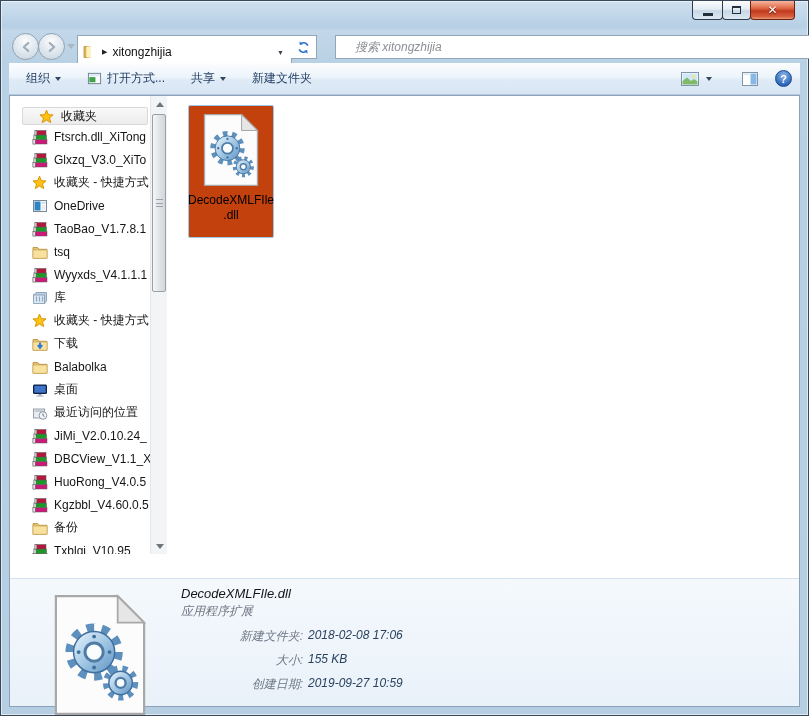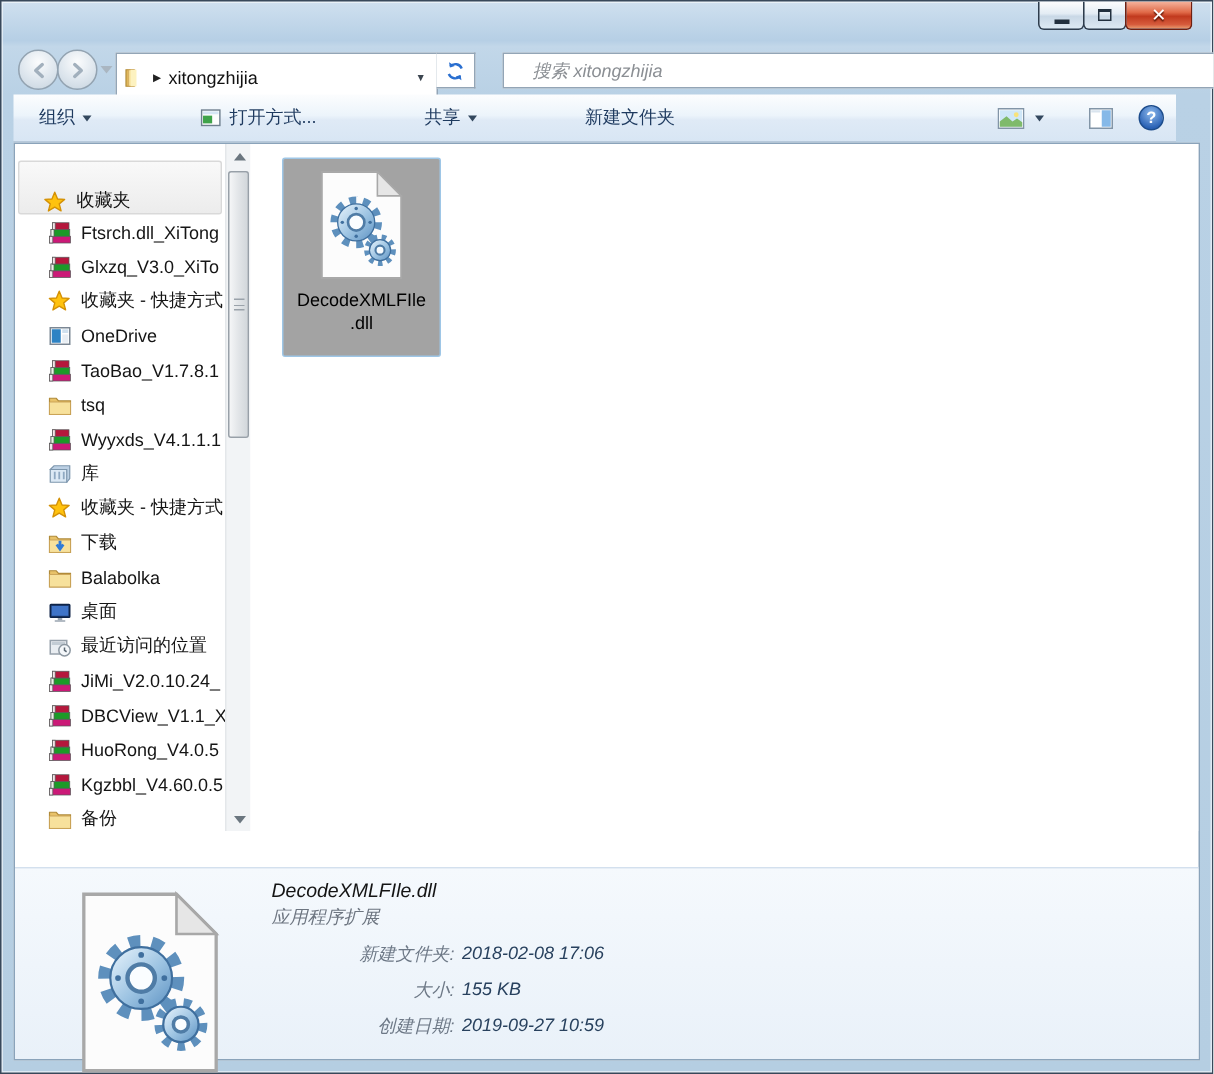--- a/index.html
+++ b/index.html
@@ -40,59 +40,59 @@
   .crumb-text { color:#111; }
   .addr-drop { margin-left:auto; font-size:7px; color:#3c4650; padding:2px 3px; }
   .refreshbtn { position:absolute; left:290px; top:4px; width:26px; height:24px; background:#fff;
     border:1px solid #93a5b6; border-left:none; display:flex; align-items:center; justify-content:center; cursor:pointer; }
   .searchbox { position:absolute; left:334px; top:4px; width:541px; height:24px; background:#fff;
     border:1px solid #93a5b6; display:flex; align-items:center; padding:0 19px; cursor:text; }
   .search-text { font-style:italic; color:#8b8f94; }
   .searchbox svg { margin-left:auto; }
 
   
-  .toolbar { position:absolute; left:8px; right:24px; top:62px; height:32px;
+  .toolbar { position:absolute; left:8px; right:8px; top:62px; height:32px;
     background:linear-gradient(180deg,#fcfdfe,#ecf4fb 45%,#dfeaf6 55%,#d8e6f4);
-    border-bottom:1px solid #b7c9db; display:flex; align-items:center; padding:0 8px; color:#1e3a5f;gap:46px; }
+    border-bottom:1px solid #b7c9db; display:flex; align-items:center; padding:0 8px; color:#1e3a5f; }
   .tbtn { display:flex; align-items:center; gap:5px; padding:5px 9px; border-radius:3px; cursor:pointer; white-space:nowrap; }
   .tbtn + .tbtn { margin-left:8px; }
   .tb-arrow { width:0; height:0; border-left:3.5px solid transparent; border-right:3.5px solid transparent; border-top:4px solid #33485e; }
   .tb-right { margin-left:auto; display:flex; align-items:center; gap:12px; }
   .helpbtn { width:17px; height:17px; border-radius:50%; border:1px solid #1c4c8c;
     background:radial-gradient(circle at 50% 30%,#8db9ec,#2a62b5 75%);
     color:#fff; font-weight:bold; font-size:11px; display:flex; align-items:center; justify-content:center; cursor:pointer; }
 
   
   .inner { position:absolute; left:8px; right:8px; top:94px; bottom:8px; border:1px solid #8aa3ba; background:#fff; }
   .content { position:absolute; left:0; right:0; top:0; bottom:152px; overflow:hidden; }
 
   
   .sidebar { position:absolute; left:0; top:0; bottom:0; width:140px; background:#fff; overflow:hidden; }
-  .side-header { margin:11px 2px 0 2px; height:36px; display:flex; align-items:flex-end; gap:7px;
+  .side-header { margin:11px 2px 0 12px; height:18px; display:flex; align-items:center; gap:7px;
     padding-left:16px; background:linear-gradient(180deg,#f9f9f9,#ececec); border:1px solid #d9d9d9; border-radius:2px; cursor:pointer; }
   .side-header span.hl { color:#111; }
   .side-item { height:23px; display:flex; align-items:center; gap:6px; padding-left:22px;
     white-space:nowrap; overflow:hidden; color:#151515; cursor:pointer; }
   .sicon { width:16px; height:16px; flex:0 0 16px; display:inline-flex; }
 
   
   .vscroll { position:absolute; left:140px; top:0; bottom:0; width:17px; background:#f2f4f6; border-left:1px solid #e4e7ea; }
   .scroll-arrow { position:absolute; left:0; width:17px; height:16px; display:flex; align-items:center; justify-content:center; cursor:pointer; }
   .scroll-arrow.up { top:0; } .scroll-arrow.down { bottom:0; }
   .tri-up { width:0; height:0; border-left:4px solid transparent; border-right:4px solid transparent; border-bottom:5px solid #6b767f; }
   .tri-down { width:0; height:0; border-left:4px solid transparent; border-right:4px solid transparent; border-top:5px solid #6b767f; }
   .vthumb { position:absolute; left:1px; top:18px; width:14px; height:178px; border:1px solid #98a0a8; border-radius:2px;
     background:linear-gradient(90deg,#f5f6f7,#e2e5e8 50%,#d2d7db); display:flex; align-items:center; justify-content:center; cursor:grab; }
   .grip { width:7px; height:8px; border-top:1px solid #9aa2aa; border-bottom:1px solid #9aa2aa;
     background:linear-gradient(180deg,transparent 3px,#9aa2aa 3px,#9aa2aa 4px,transparent 4px); }
 
   
   .main { position:absolute; left:157px; right:0; top:0; bottom:0; background:#fff; }
-  .file-tile { position:absolute; left:21px; top:9px; width:106px; height:133px;
-    background:#a3a3a3; border:1px solid #9ec6e6; border-radius:2px;
+  .file-tile { position:absolute; left:21px; top:9px; width:86px; height:133px;
+    background:#c2410c; border:1px solid #9ec6e6; border-radius:2px;
     display:flex; flex-direction:column; align-items:center; padding-top:6px; cursor:pointer; }
   .tile-label { margin-top:5px; text-align:center; line-height:15px; color:#000; }
 
   
   .details { position:absolute; left:0; right:0; bottom:0; height:128px;
     background:linear-gradient(180deg,#f5f9fd,#e9f1f9); border-top:1px solid #d3e0ee;font-style:italic; }
   .d-bigicon { position:absolute; left:40px; top:14px; }
   .d-text { position:absolute; left:171px; top:6px; right:10px; }
   .d-title { font-size:13px; color:#141414; line-height:17px; }
   .d-type { color:#6d7580; line-height:16px; margin-top:1px; }

